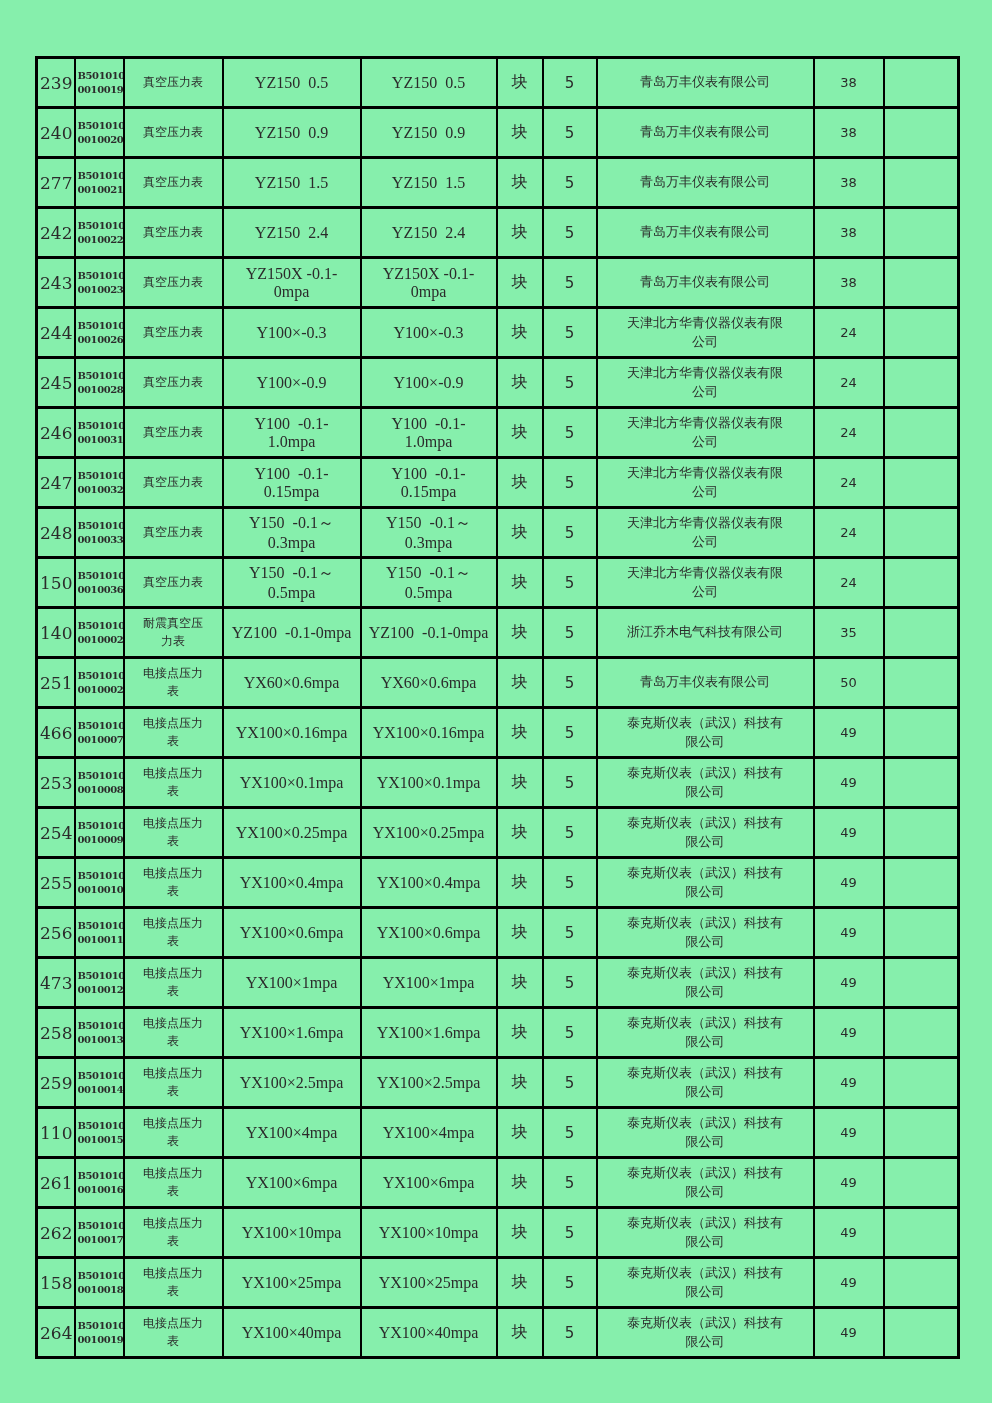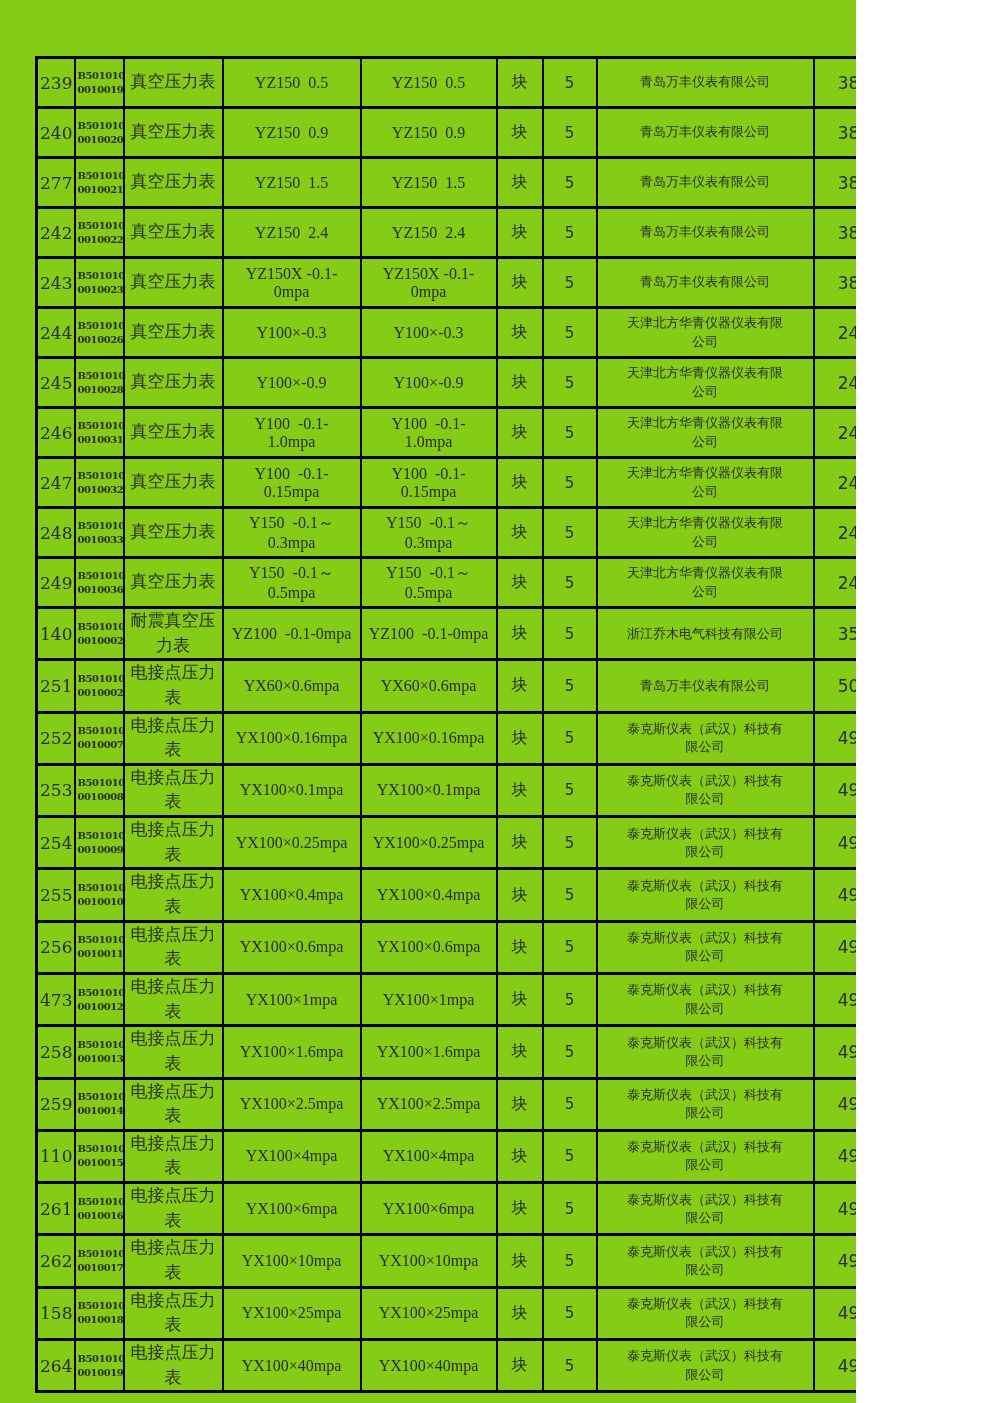--- a/index.html
+++ b/index.html
@@ -2,23 +2,23 @@
 <html><head>
 <meta charset="utf-8">
 <style>
   html, body {
     margin: 0;
     padding: 0;
     background: #ffffff;
   }
   .page {
     position: relative;
-    width: 856px;
+    width: 992px;
     height: 1403px;
-    background: #84cc16;
+    background: #86efac;
     overflow: hidden;
     font-family: "Liberation Serif", serif;
   }
   table.price-table {
     position: absolute;
     left: 35px;
     top: 56px;
     width: 922px;
     border-collapse: collapse;
     table-layout: fixed;
@@ -44,21 +44,21 @@
   td.c-code {
     font-family: "DejaVu Serif", serif;
     font-size: 10px;
     font-weight: 700;
     letter-spacing: -0.4px;
     line-height: 1.4;
     color: #111111;
   }
   td.c-name {
     font-family: "Liberation Serif", serif;
-    font-size: 17px;
+    font-size: 12px;
     line-height: 1.45;
     color: #3d3d3d;
   }
   td.c-unit {
     font-family: "Liberation Serif", serif;
     font-size: 16px;
     color: #3d3d3d;
   }
   td.c-qty {
     font-family: "DejaVu Sans", sans-serif;
@@ -66,21 +66,21 @@
     color: #404040;
   }
   td.c-supplier {
     font-family: "Liberation Serif", serif;
     font-size: 13px;
     line-height: 1.4;
     color: #3d3d3d;
   }
   td.c-price {
     font-family: "DejaVu Sans", sans-serif;
-    font-size: 17px;
+    font-size: 13px;
     color: #404040;
   }
   td.c-note {
     font-family: "Liberation Serif", serif;
     font-size: 15px;
   }
 </style>
 </head>
 <body>
 
@@ -236,21 +236,21 @@
           <td class="c-spec2">Y150  -0.1～
 0.3mpa</td>
           <td class="c-unit">块</td>
           <td class="c-qty">5</td>
           <td class="c-supplier">天津北方华青仪器仪表有限
 公司</td>
           <td class="c-price">24</td>
           <td class="c-note"></td>
         </tr>
         <tr>
-          <td class="c-no">249</td>
+          <td class="c-no">150</td>
           <td class="c-code">B50101010
 0010036</td>
           <td class="c-name">真空压力表</td>
           <td class="c-spec1">Y150  -0.1～
 0.5mpa</td>
           <td class="c-spec2">Y150  -0.1～
 0.5mpa</td>
           <td class="c-unit">块</td>
           <td class="c-qty">5</td>
           <td class="c-supplier">天津北方华青仪器仪表有限
@@ -280,21 +280,21 @@
 表</td>
           <td class="c-spec1">YX60×0.6mpa</td>
           <td class="c-spec2">YX60×0.6mpa</td>
           <td class="c-unit">块</td>
           <td class="c-qty">5</td>
           <td class="c-supplier">青岛万丰仪表有限公司</td>
           <td class="c-price">50</td>
           <td class="c-note"></td>
         </tr>
         <tr>
-          <td class="c-no">252</td>
+          <td class="c-no">466</td>
           <td class="c-code">B50101013
 0010007</td>
           <td class="c-name">电接点压力
 表</td>
           <td class="c-spec1">YX100×0.16mpa</td>
           <td class="c-spec2">YX100×0.16mpa</td>
           <td class="c-unit">块</td>
           <td class="c-qty">5</td>
           <td class="c-supplier">泰克斯仪表（武汉）科技有
 限公司</td>

